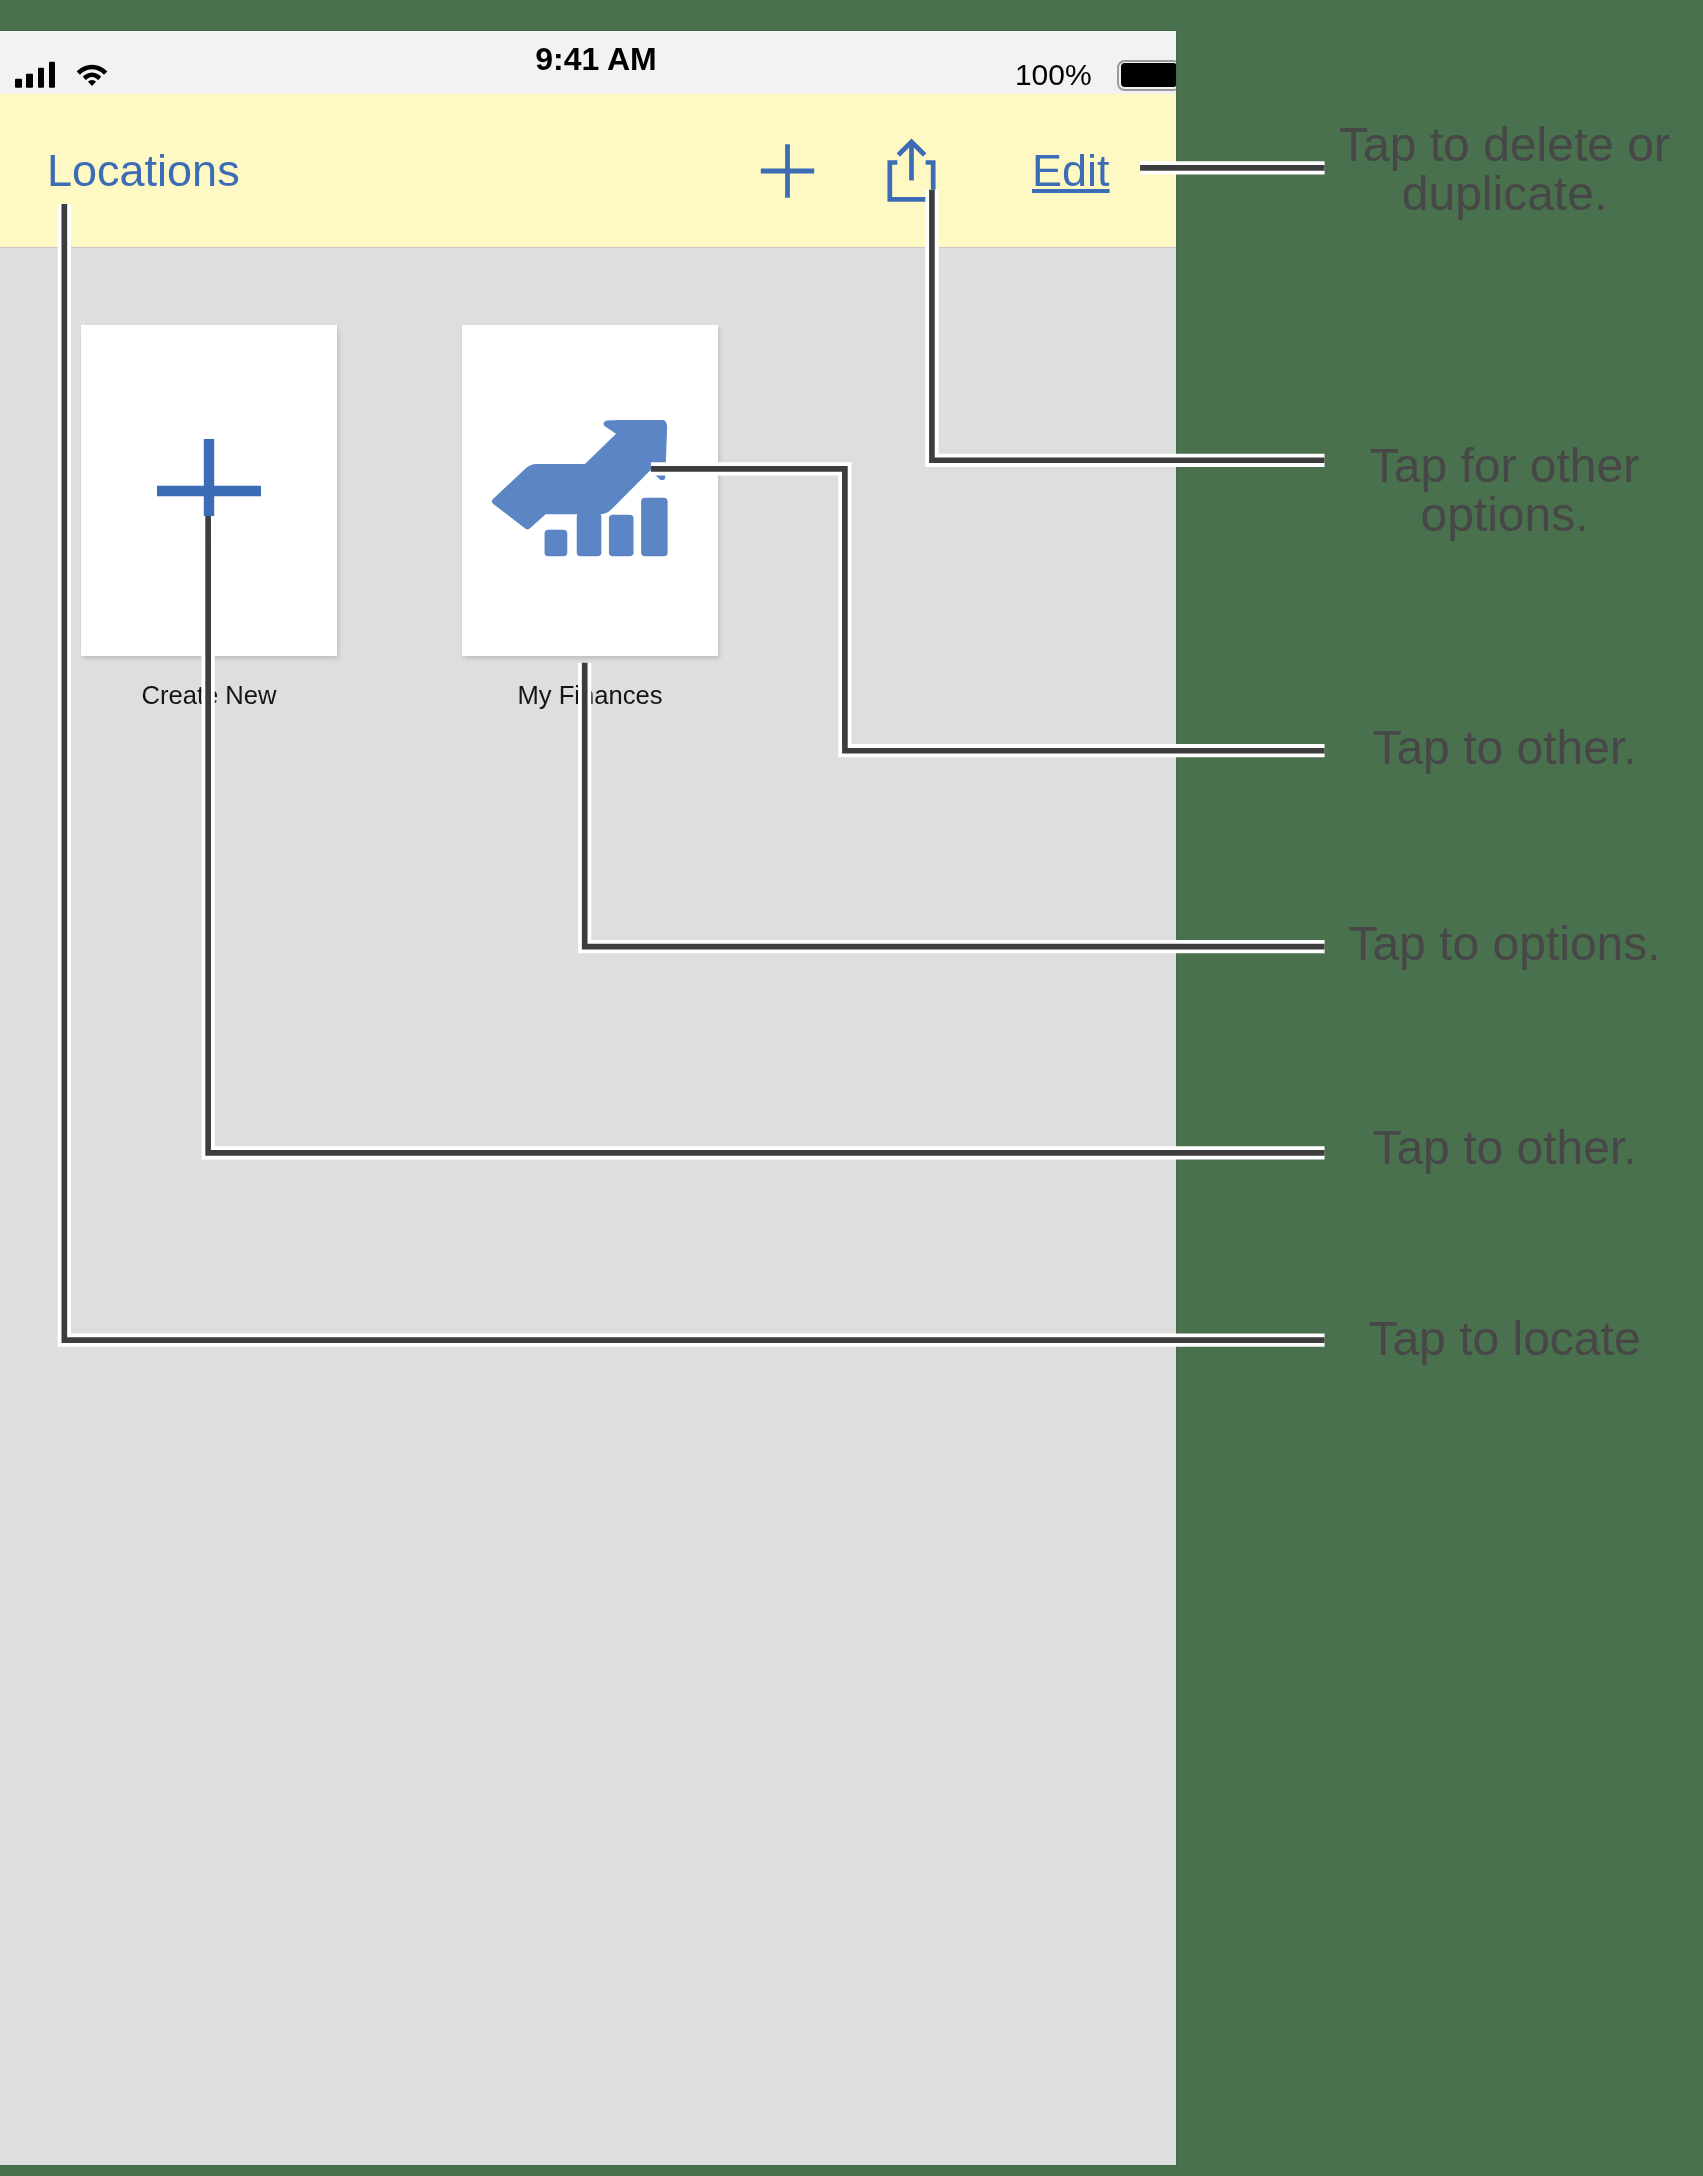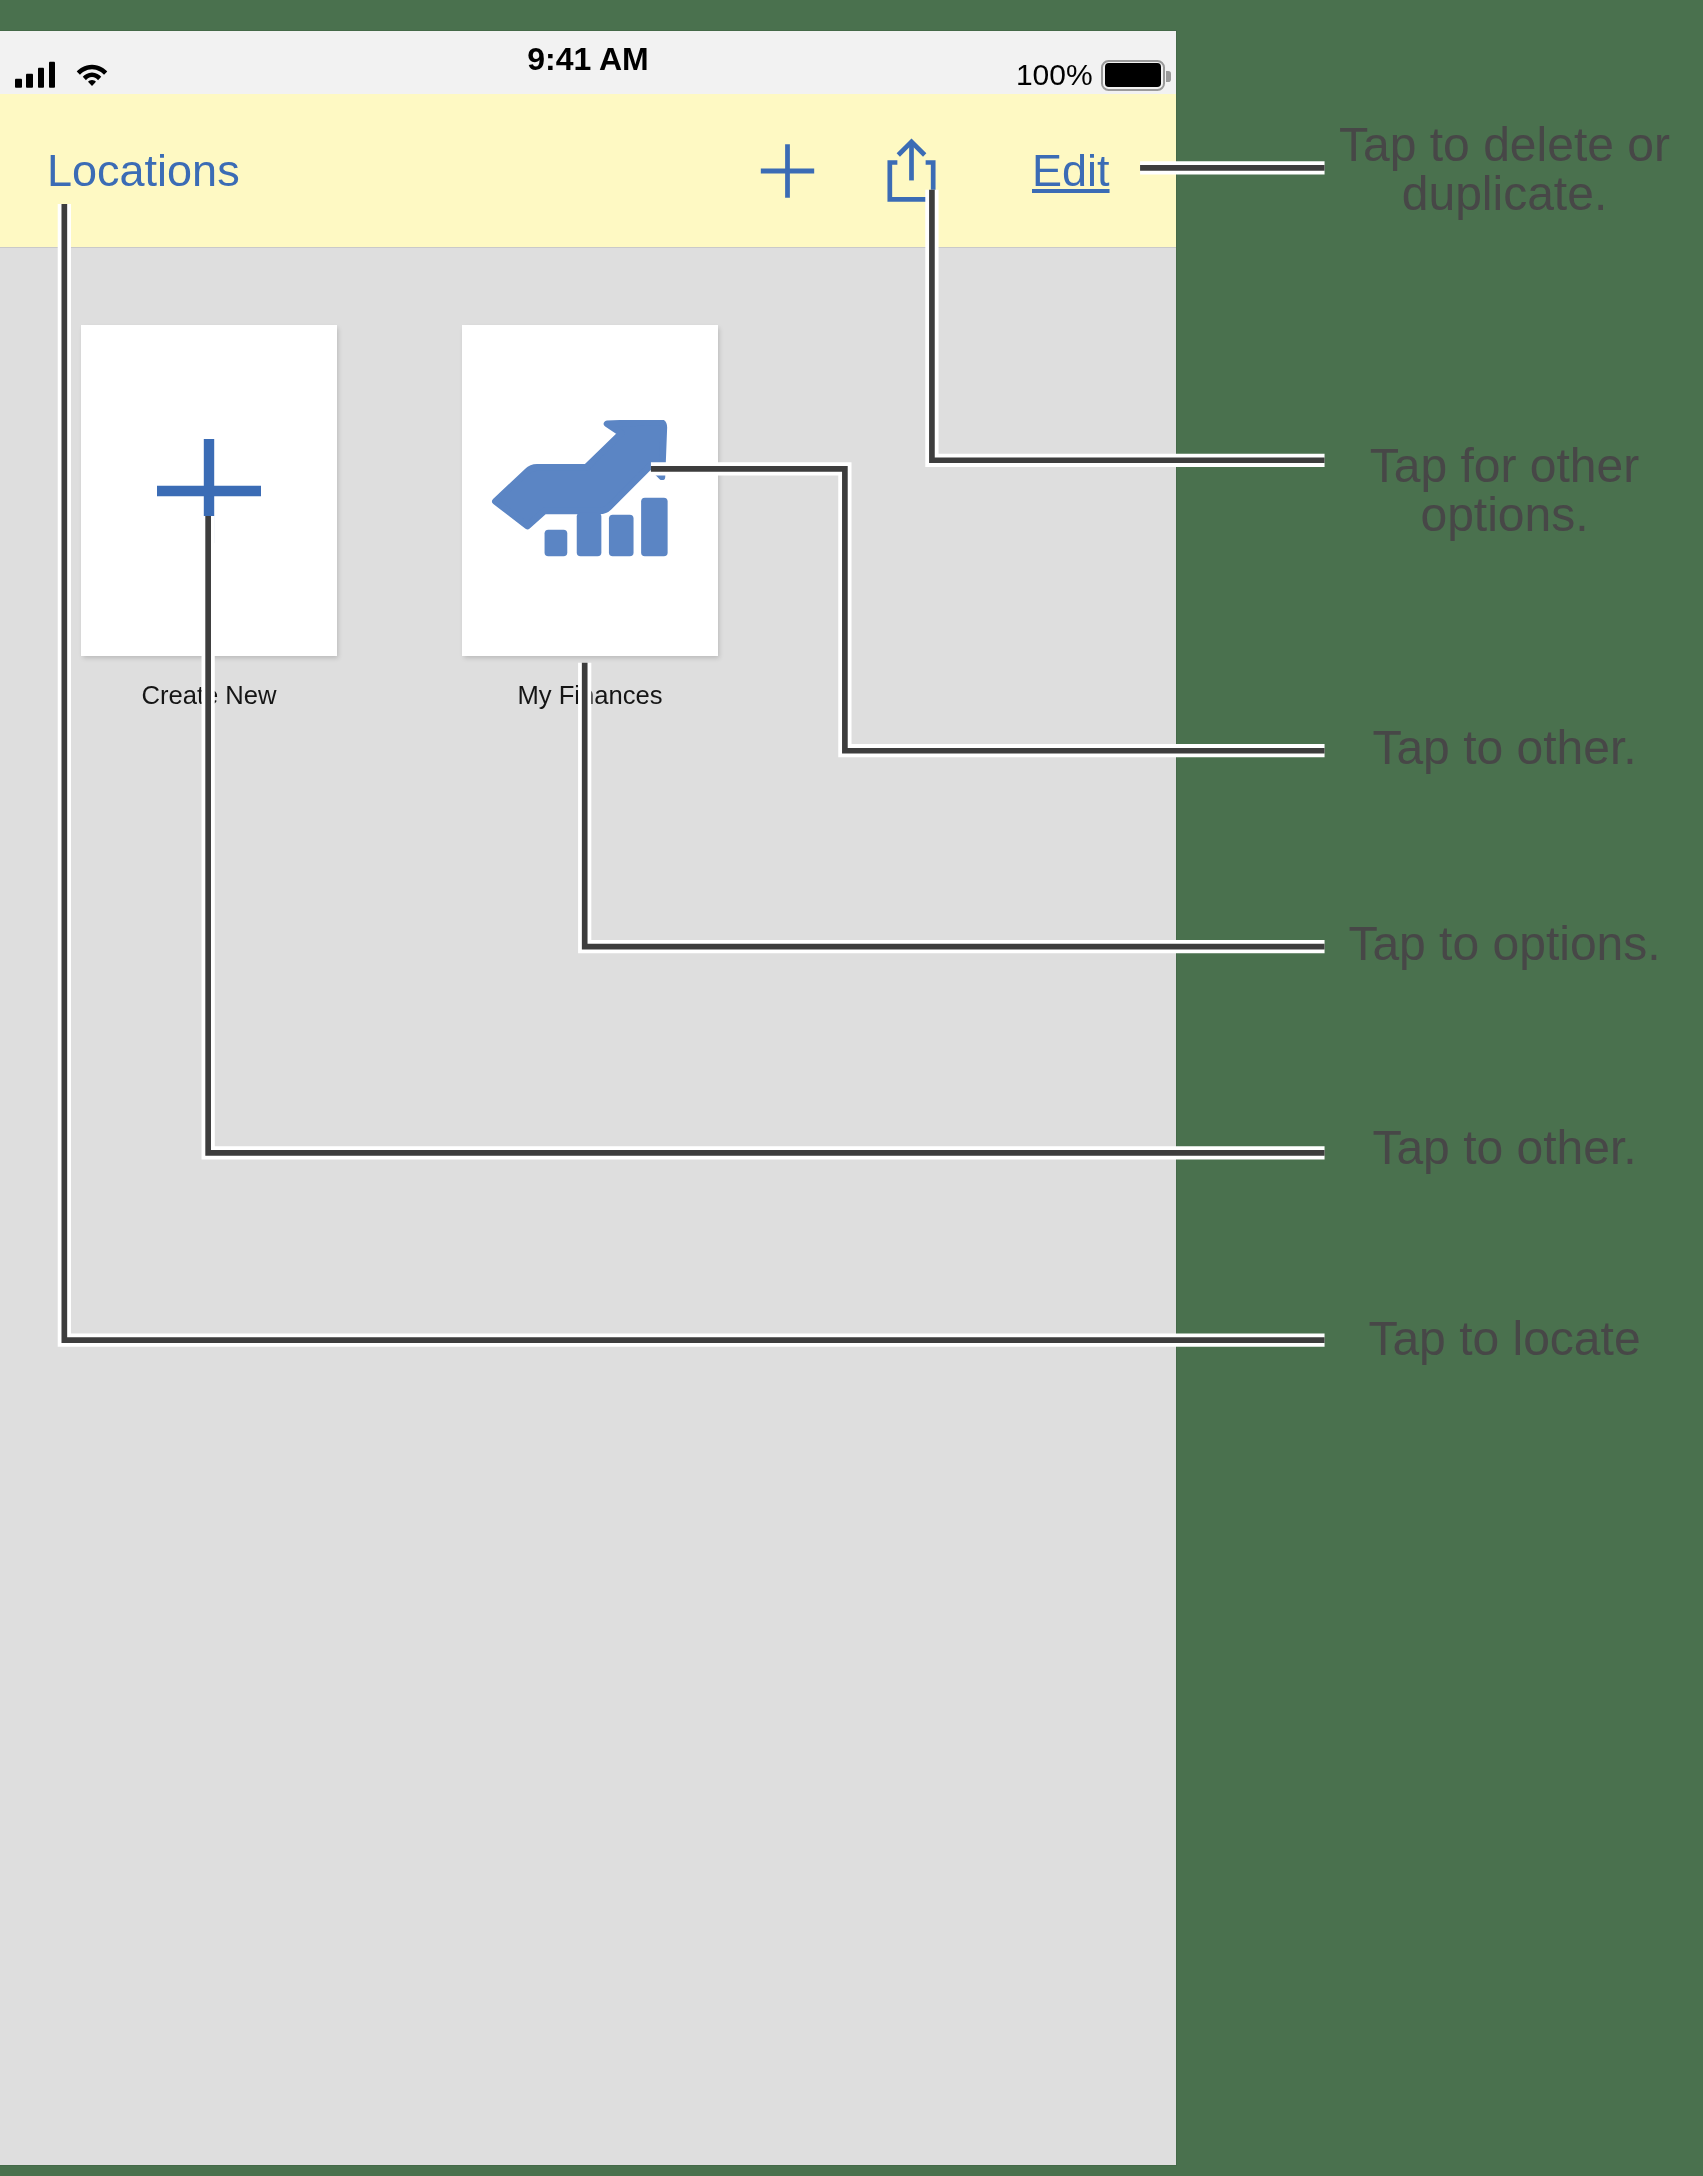--- a/index.html
+++ b/index.html
@@ -27,20 +27,21 @@
     box-shadow: 0 0 0 0.9px rgba(0,0,0,0.08);
   }
 
   
   #status-bar {
     position: absolute;
     left: 0; top: 0;
     width: 1176px;
     height: 63px;
     background: #f2f2f2;
+    padding-left: 16px;
   }
   .sb-left {
     position: absolute;
     left: 15px; top: 44px;
     display: flex;
     align-items: flex-end;
     gap: 21px;
     transform: translateY(-50%);
   }
   .signal-bars { display: flex; align-items: flex-end; gap: 4.7px; height: 24.6px; }
@@ -60,21 +61,21 @@
     font-weight: bold;
     color: #000;
     letter-spacing: 0px;
   }
   .sb-right {
     position: absolute;
     right: 11.4px; top: 44px;
     transform: translateY(-50%);
     display: flex;
     align-items: center;
-    gap: 8px;
+    gap: 25px;
   }
   .battery-pct {
     font-size: 30px;
     color: #000;
     font-weight: normal;
   }
   .battery-shell {
     position: relative;
     width: 64px; height: 31px;
     border: 2.8px solid #9a9a9a;

